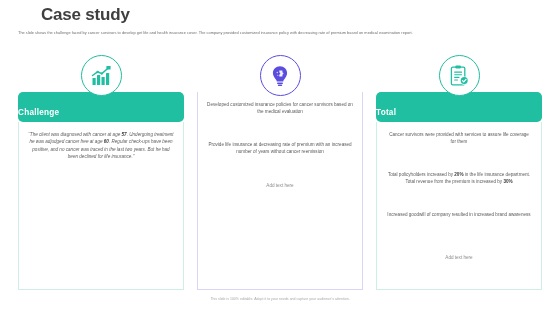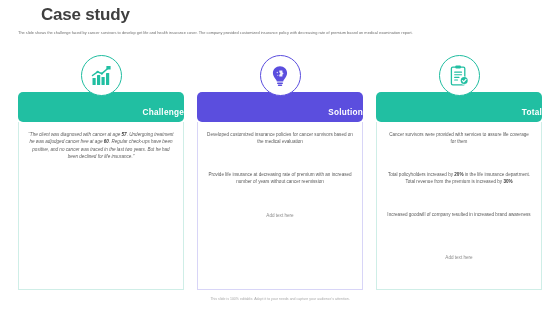--- a/index.html
+++ b/index.html
@@ -81,21 +81,21 @@
 
   
   .head-bar {
     position: relative;
     z-index: 2;
     width: 100%;
     height: 30px;
     border-radius: 5px;
     display: flex;
     align-items: flex-end;
-    justify-content: flex-end;
+    justify-content: flex-start;
     padding-bottom: 5px;
     box-sizing: border-box;
     font-size: 8.2px;
     font-weight: 700;
     color: #ffffff;
     letter-spacing: 0.25px;
   }
   .head-bar.teal   { background: #21bfa2; }
   .head-bar.purple { background: #5b4ede; }
 
@@ -175,23 +175,20 @@
     <div class="column">
       <div class="icon-circle purple">
         <svg width="24" height="24" viewBox="0 0 24 24" fill="none">
       <path d="M12 2.2 C7.9 2.2 4.9 5.3 4.9 9.1 c0 2.6 1.4 4.4 2.6 5.9 c0.8 1 1.2 1.7 1.3 2.6 h6.4 c0.1 -0.9 0.5 -1.6 1.3 -2.6 c1.2 -1.5 2.6 -3.3 2.6 -5.9 C19.1 5.3 16.1 2.2 12 2.2 Z" fill="#5b4ede"></path>
       <rect x="9" y="18.4" width="6" height="1.5" rx="0.7" fill="#5b4ede"></rect>
       <rect x="9.8" y="20.6" width="4.4" height="1.4" rx="0.7" fill="#5b4ede"></rect>
       <path d="M11.3 6.4 h3.1 v2 a1 1 0 1 1 0 2 v2 h-3.1 v-1.9 a1 1 0 1 0 0 -2 Z" fill="#ffffff" opacity="0.92"></path>
       <circle cx="9.3" cy="8.4" r="0.75" fill="#ffffff" opacity="0.75"></circle>
       <circle cx="9.8" cy="11.4" r="0.6" fill="#ffffff" opacity="0.6"></circle>
     </svg>
-      </div>
-      <div class="head-bar purple">
-        <span>Solution</span>
       </div>
       <div class="body-card purple">
         <p class="para"><span>Developed customized insurance policies for cancer survivors based on the medical evaluation</span></p>
         <p class="para" style="margin-top: 16px;"><span>Provide life insurance at decreasing rate of premium with an increased number of years without cancer reemission</span></p>
         <div class="add-text">Add text here</div>
       </div>
     </div>
     <div class="column">
       <div class="icon-circle teal">
         <svg width="24" height="24" viewBox="0 0 24 24" fill="none">

